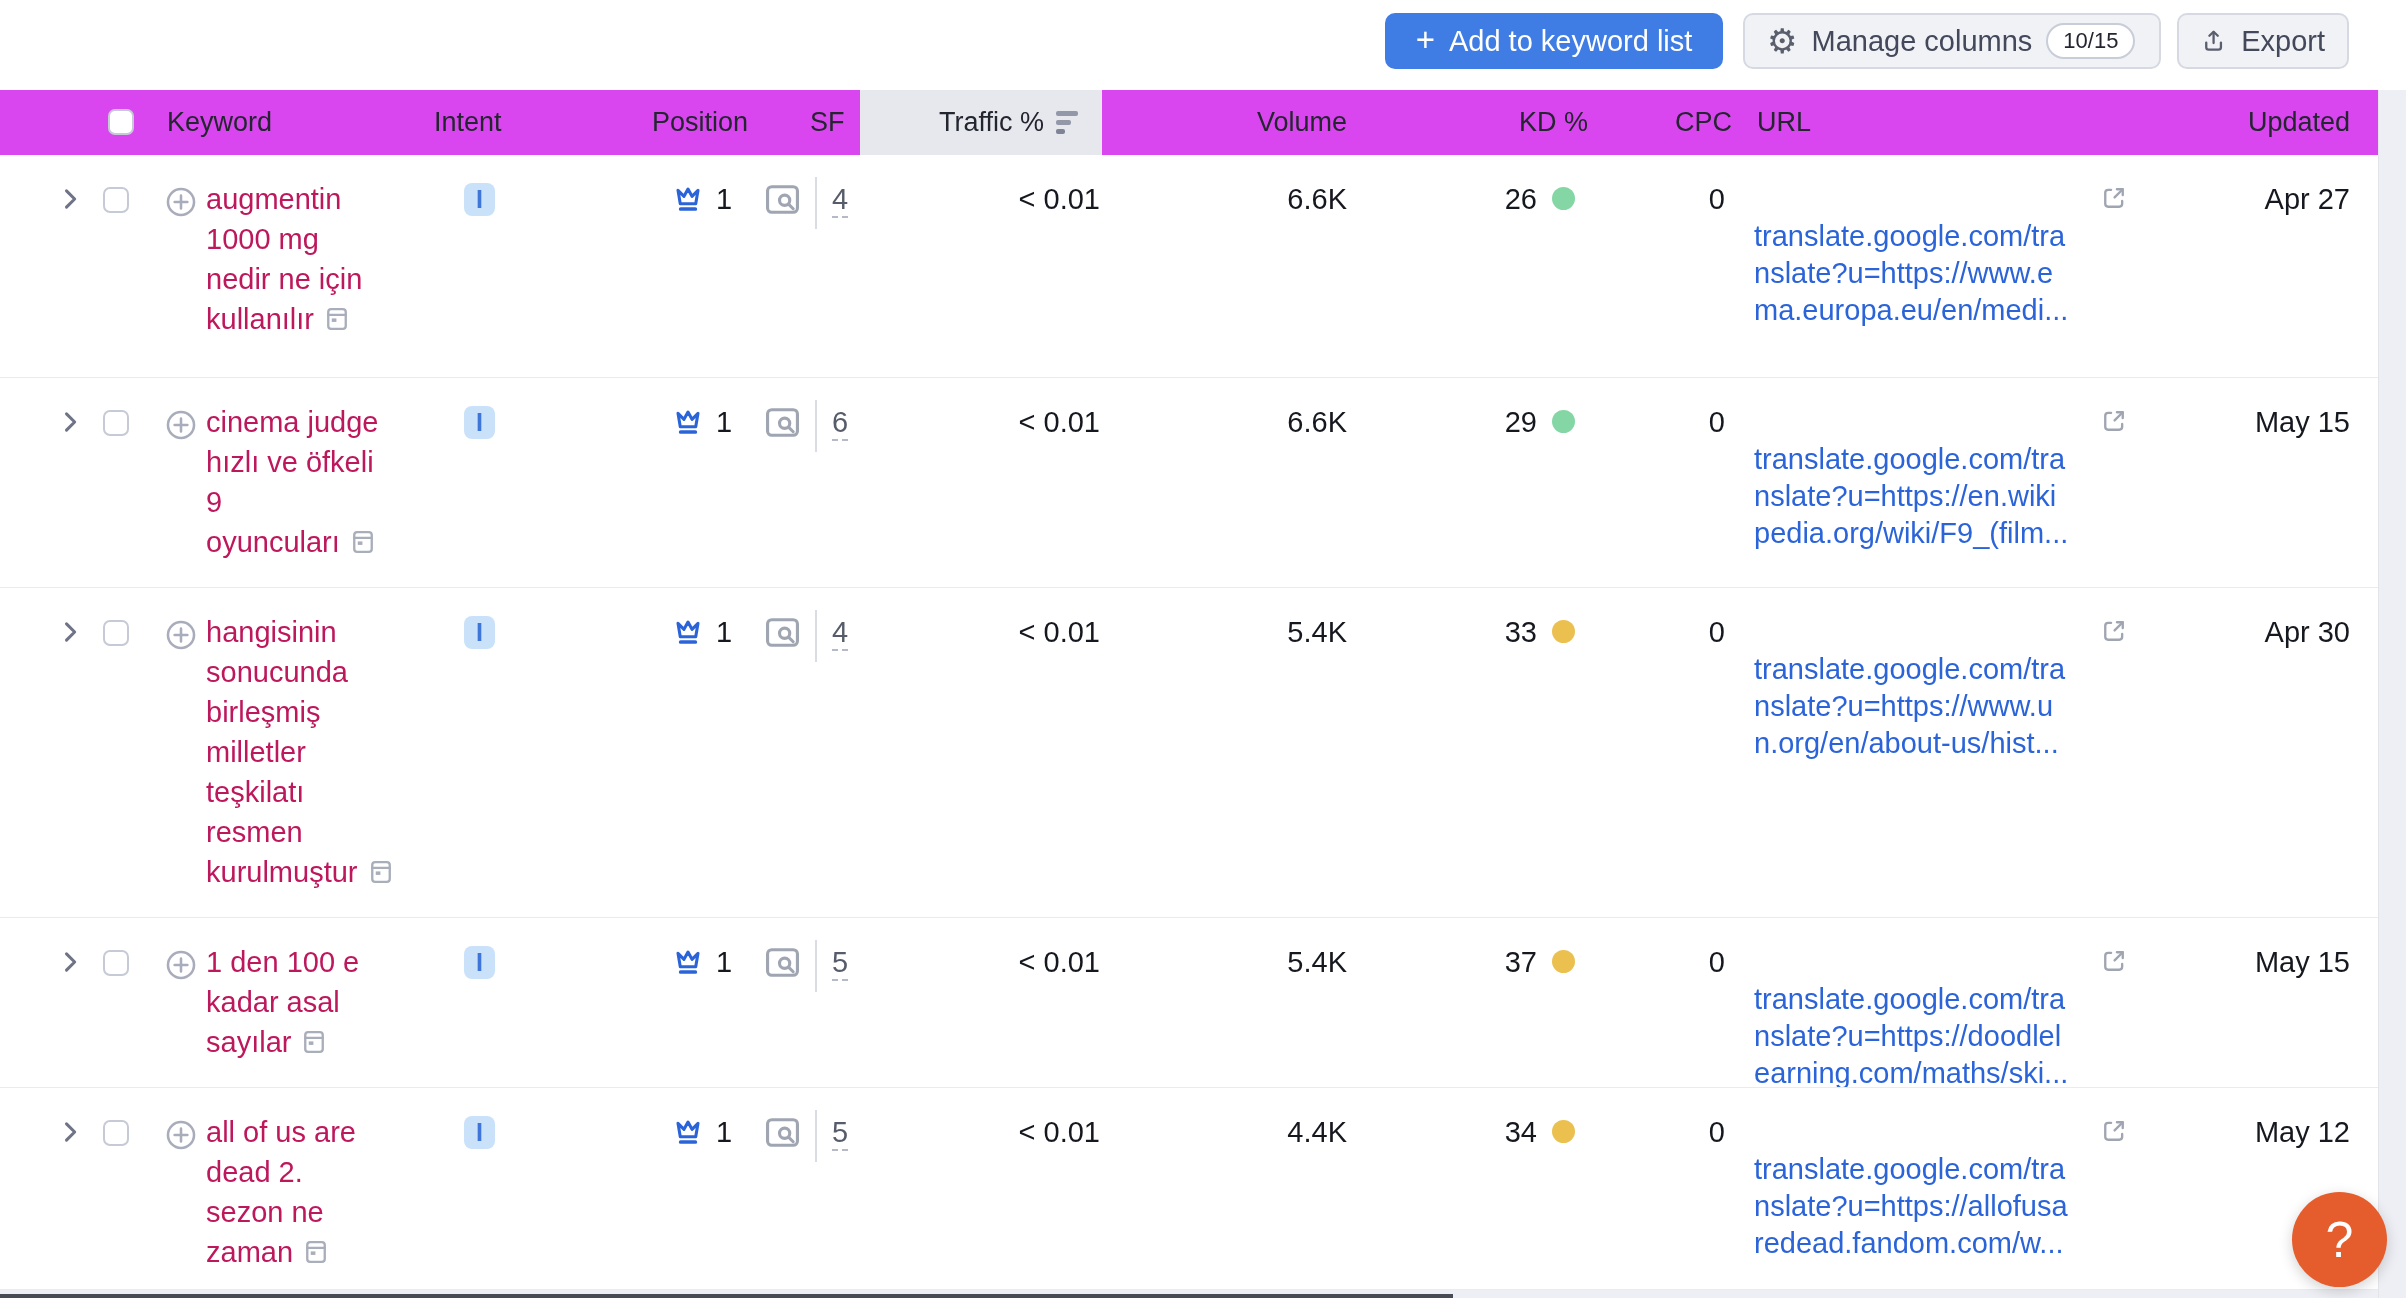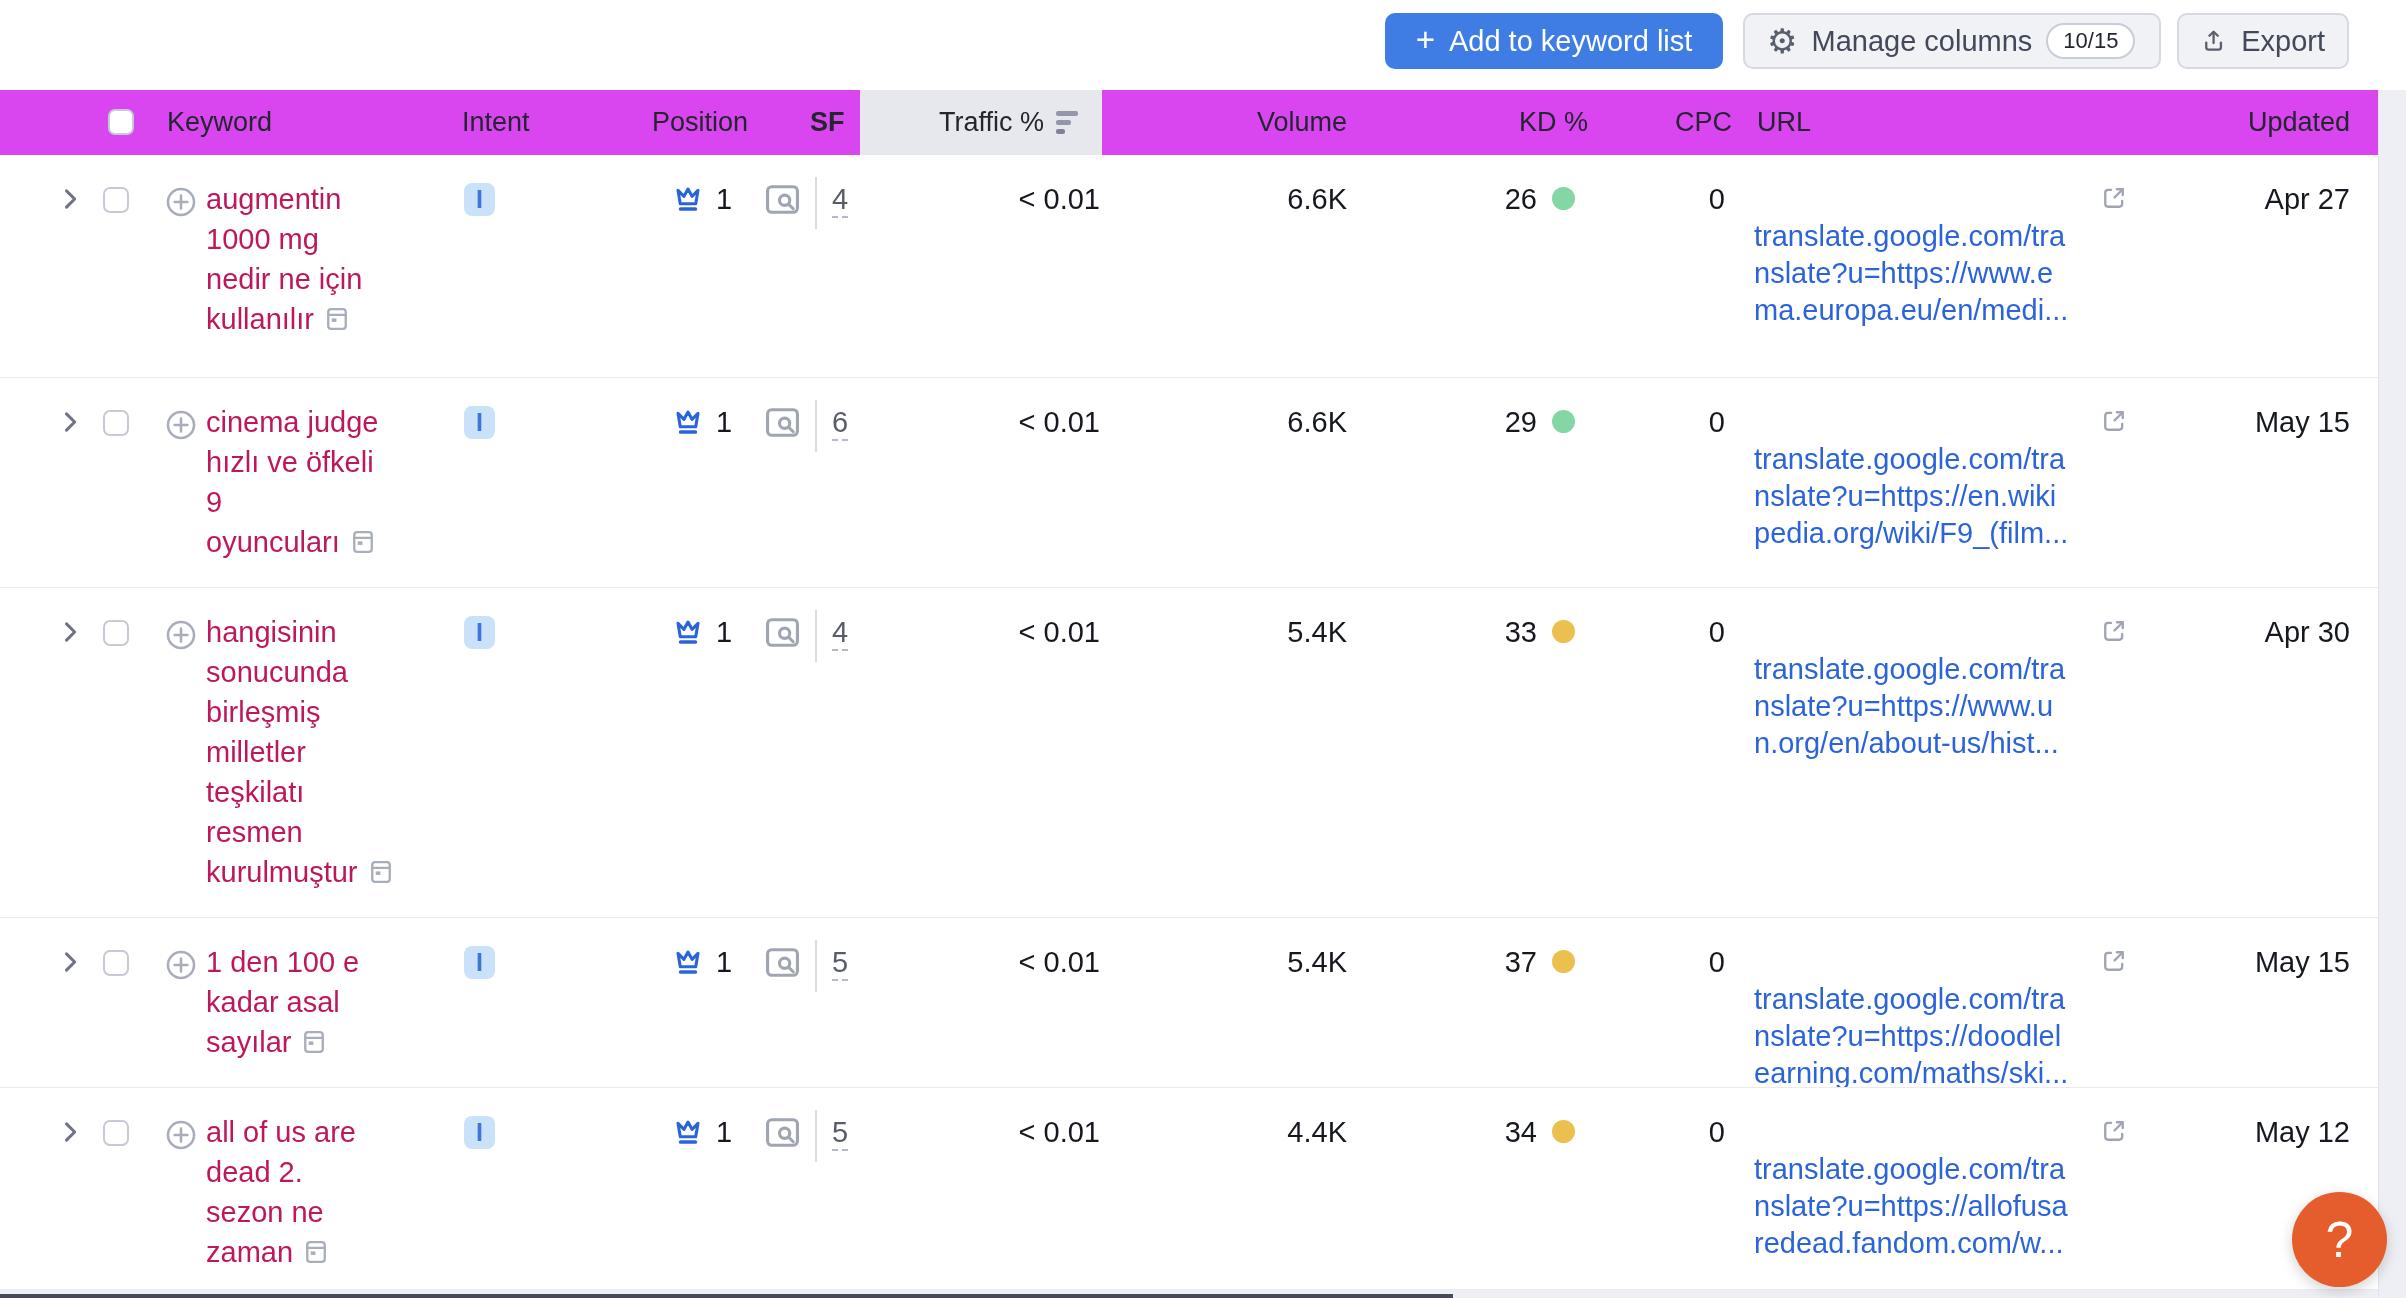--- a/index.html
+++ b/index.html
@@ -91,23 +91,23 @@
   </div>
 </div>
 
 <div class="table-wrap">
 
   <div class="thead">
     <div class="hc" style="left:108px; top:19px; height:auto; line-height:0;">
         <div class="checkbox"></div>
       </div>
     <div class="hc" style="left:167px;">Keyword</div>
-    <div class="hc" style="left:434px;margin-left:28px;">Intent</div>
+    <div class="hc" style="left:434px;">Intent</div>
     <div class="hc r" style="left:600px; width:148px;">Position</div>
-    <div class="hc" style="left:810px;font-weight:bold;">SF</div>
+    <div class="hc" style="left:810px;">SF</div>
     <div class="traffic-block">
       <span>Traffic %</span>
       <span class="sort-icon">
           <i></i>
           <i></i>
           <i></i>
         </span>
     </div>
     <div class="hc r" style="left:1200px; width:147px;">Volume</div>
     <div class="hc r" style="left:1440px; width:148px;">KD %</div>

